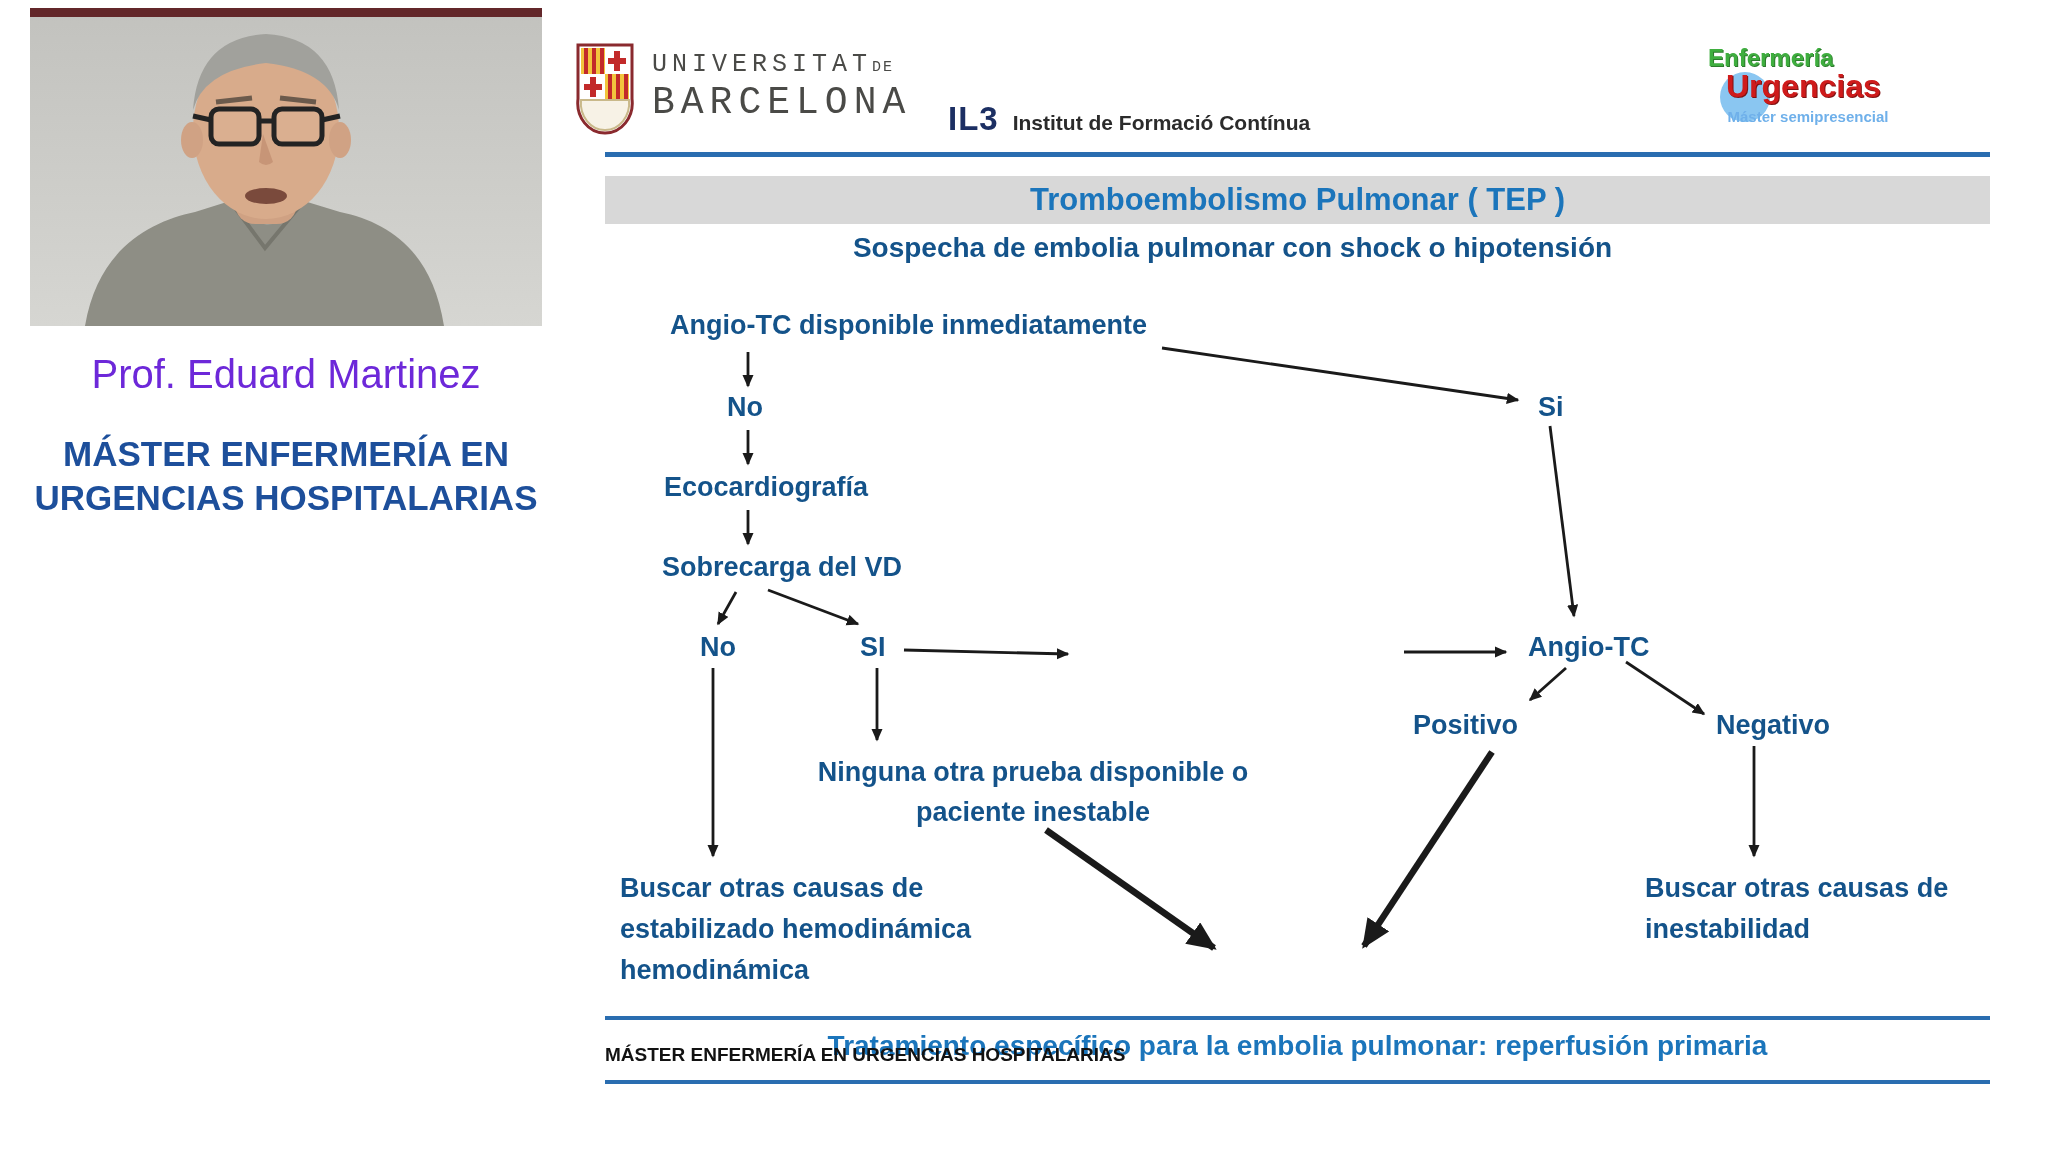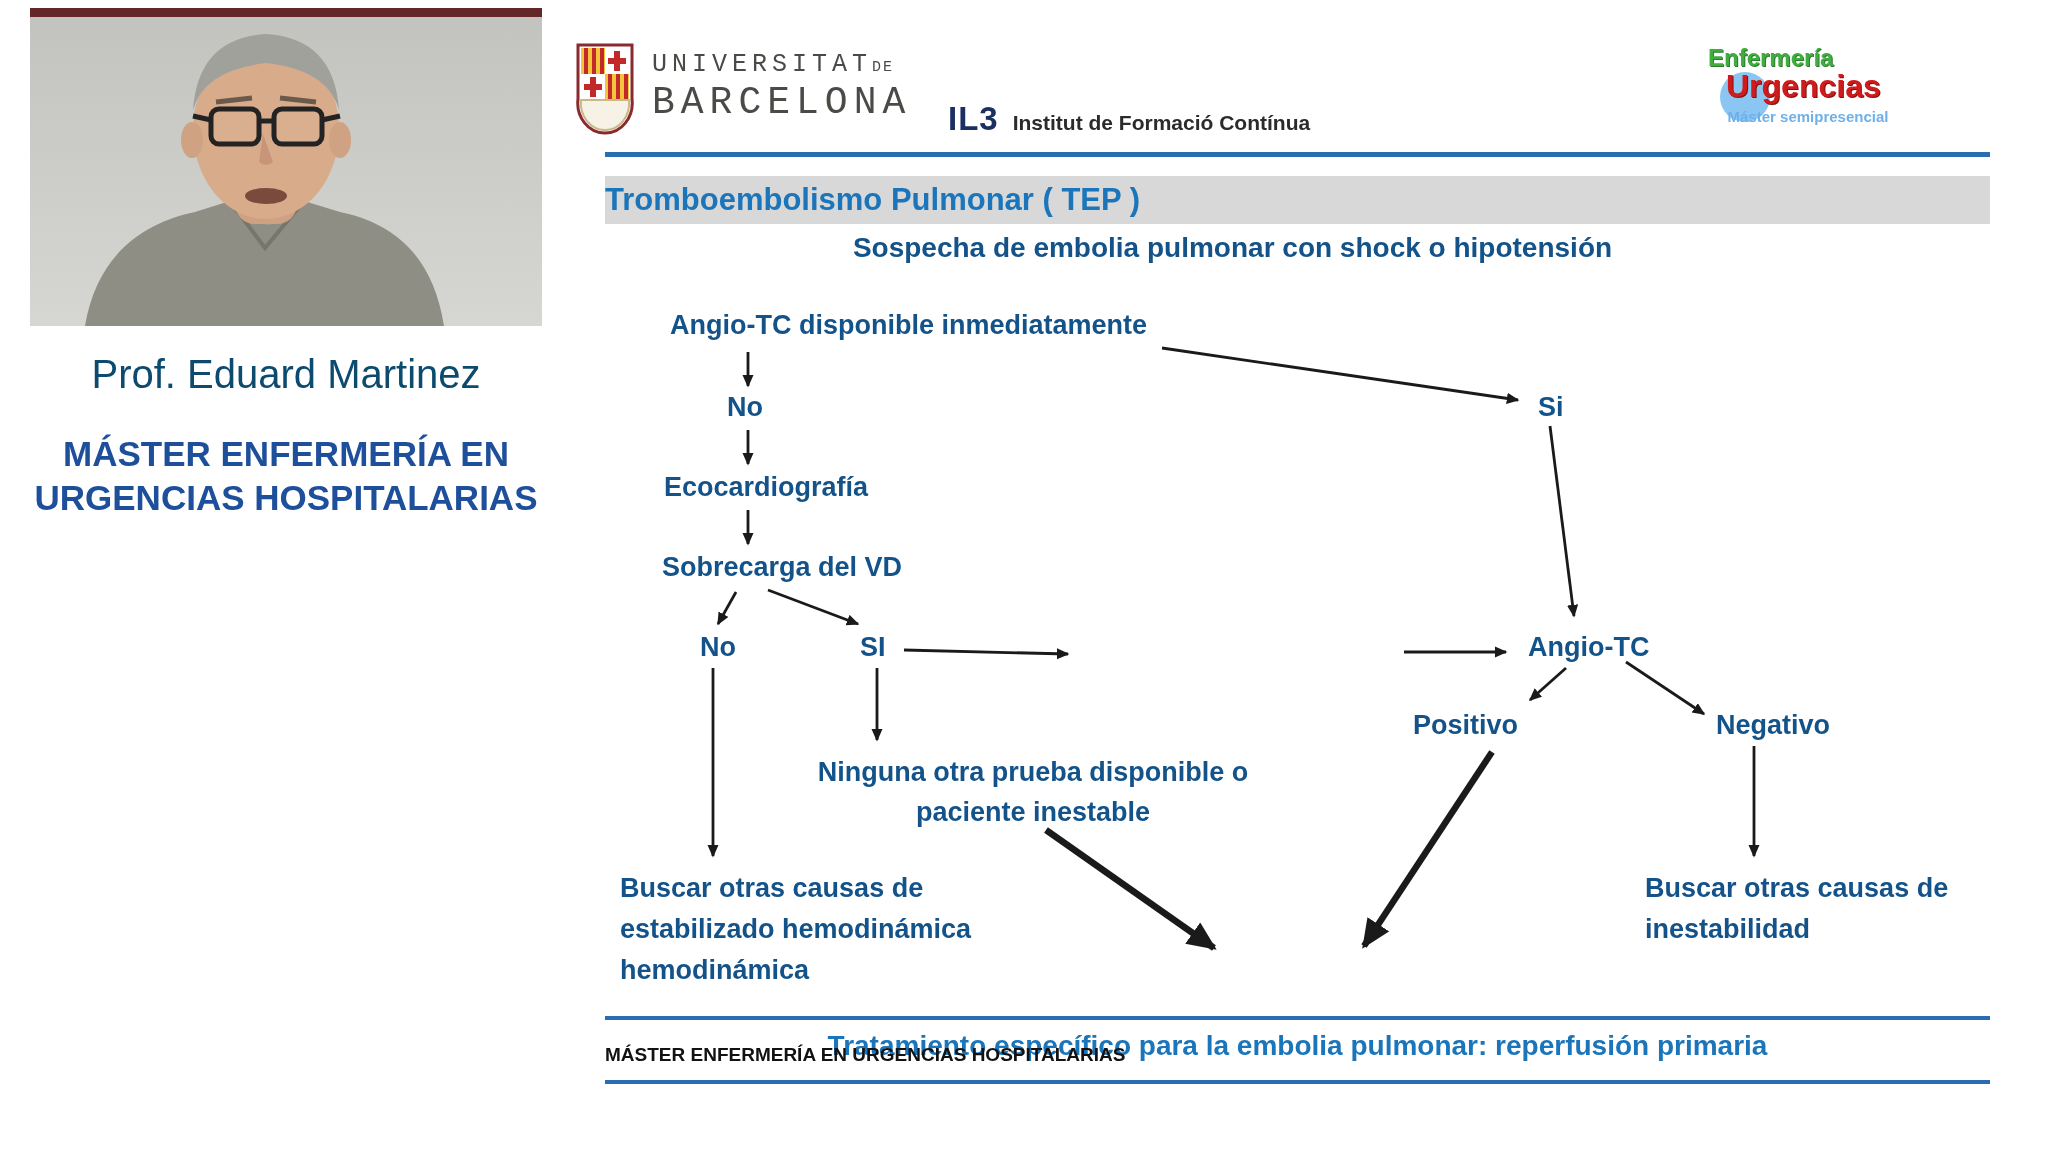--- a/index.html
+++ b/index.html
@@ -7,21 +7,21 @@
     position:relative;width:2048px;height:1152px;background:#ffffff;overflow:hidden;
     font-family:"Liberation Sans", sans-serif;
   }
 
   
   #webcam{
     position:absolute;left:30px;top:8px;width:512px;height:318px;overflow:hidden;background:#c9c9c5;
   }
   #presenter-name{
     position:absolute;left:30px;top:352px;width:512px;text-align:center;
-    font-size:40px;color:#0c4a6e;white-space:nowrap;
+    font-size:40px;color:#6d28d9;white-space:nowrap;
   }
   #presenter-program{
     position:absolute;left:10px;top:432px;width:552px;text-align:center;
     font-size:35px;font-weight:bold;color:var(--left-blue);line-height:44px;
   }
 
   
   #ub-crest{position:absolute;left:575px;top:42px;width:60px;height:94px;}
   #ub-wordmark{position:absolute;left:652px;top:50px;color:#4a4a47;font-family:Liberation Mono, monospace;}
   #ub-line1{font-size:25px;letter-spacing:5px;}
@@ -36,21 +36,21 @@
   #pl-line2{position:absolute;left:28px;top:22px;font-size:32px;font-weight:bold;color:var(--logo-red);text-shadow:1px 1px 0 #7e1111;}
   #pl-line3{position:absolute;left:0px;top:62px;width:220px;text-align:center;font-size:15px;font-weight:bold;color:#6fb0ea;}
 
   .blue-rule{position:absolute;left:605px;width:1385px;height:5px;background:var(--accent-blue);}
   #rule-header{top:152px;}
   #rule-bottom-1{top:1016px;height:4px;}
   #rule-bottom-2{top:1080px;height:4px;}
 
   #title-bar{
     position:absolute;left:605px;top:176px;width:1385px;height:48px;background:var(--title-bar-bg);
-    display:flex;align-items:center;
+    display:flex;align-items:center;justify-content:center;
   }
   #slide-title{font-size:31px;font-weight:bold;color:var(--title-blue);}
   #slide-subtitle{
     position:absolute;left:540px;top:232px;width:1385px;text-align:center;
     font-size:28px;font-weight:bold;color:var(--node-blue);
   }
 
   
   .node{
     position:absolute;font-size:27px;font-weight:bold;color:var(--node-blue);white-space:nowrap;

